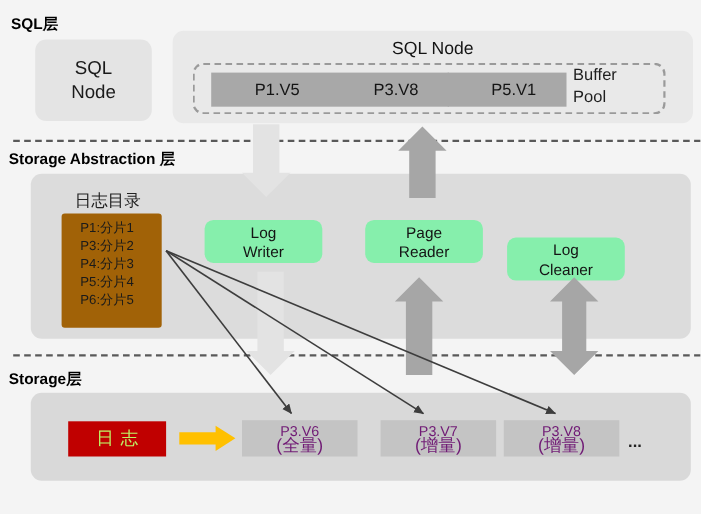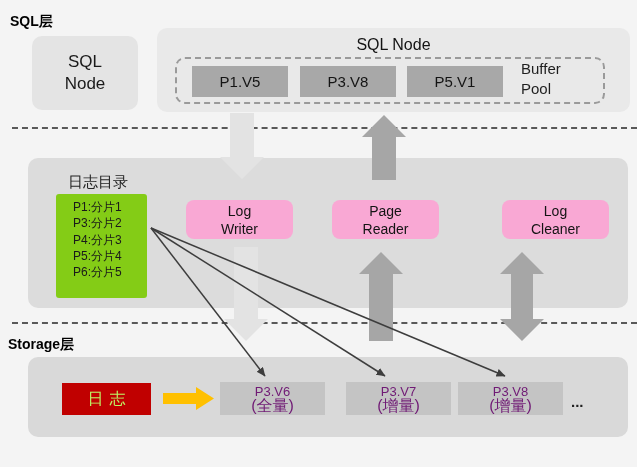--- a/index.html
+++ b/index.html
@@ -16,42 +16,42 @@
     font-size:17px;line-height:22px;color:#1a1a1a;
   }
   .sql-node-small span{display:block;width:58px;}
   .sql-node-big{left:157px;top:28px;width:473px;height:84px;background:#e9e9e9;border-radius:10px;}
   .sql-node-title{left:0;top:8px;width:100%;text-align:center;font-size:16px;color:#141414;}
   .buffer-dashed{
     left:18px;top:29px;width:430px;height:47px;border:2px dashed #9a9a9a;border-radius:10px;box-sizing:border-box;
   }
   .page-chip{
     top:38px;width:96px;height:31px;background:#a8a8a8;display:flex;align-items:center;justify-content:center;
-    font-size:15px;color:#141414;
+    font-size:15px;color:#141414;padding-left:12px;
   }
   .chip1{left:35px;} .chip2{left:143px;} .chip3{left:250px;}
   .buffer-label{left:364px;top:31px;width:62px;font-size:15px;line-height:20px;color:#1f1f1f;}
   
   .sep{left:12px;width:625px;border-top:2px dashed #595959;height:0;}
   .sep1{top:127px;} .sep2{top:322px;}
   
   .mid-box{left:28px;top:158px;width:600px;height:150px;background:#dcdcdc;border-radius:10px;}
   .logdir-title{left:40px;top:15px;font-size:15px;color:#222;}
   .logdir-box{
-    left:28px;top:36px;width:91px;height:104px;background:#84cc16;border-radius:3px;
+    left:28px;top:36px;width:91px;height:104px;background:#a16207;border-radius:3px;
     box-sizing:border-box;padding:5px 0 0 17px;
   }
   .logdir-entry{font-size:12px;line-height:16.3px;color:#1a1a1a;white-space:nowrap;}
   .worker{
-    top:42px;width:107px;height:39px;background:#f9a8d4;border-radius:8px;
+    top:42px;width:107px;height:39px;background:#86efac;border-radius:8px;
     display:flex;align-items:center;justify-content:center;text-align:center;
     font-size:14px;line-height:18px;color:#141414;
   }
   .worker span{display:block;width:60px;}
-  .w1{left:158px;} .w2{left:304px;} .w3{left:474px;}
+  .w1{left:158px;} .w2{left:304px;} .w3{left:433px;margin-top:16px;}
   
   .bot-box{left:28px;top:357px;width:600px;height:80px;background:#d9d9d9;border-radius:10px;}
   .log-red{
     left:34px;top:26px;width:89px;height:32px;background:#c00000;color:#bef264;
     display:flex;align-items:center;justify-content:center;font-size:16px;letter-spacing:6px;text-indent:6px;
   }
   .pv{
     top:25px;width:105px;height:33px;background:#c4c4c4;display:flex;flex-direction:column;
     align-items:center;justify-content:center;text-align:center;color:#701a75;
   }
@@ -61,20 +61,21 @@
   .ellipsis{left:543px;top:36px;font-size:15px;font-weight:700;color:#222;}
   
   .overlay{left:0;top:0;width:637px;height:467px;z-index:5;pointer-events:none;}
 </style>
 </head>
 <body>
 
 <div class="canvas">
 
   <div class="abs heading" style="left:10px;top:13px;">SQL层</div>
+  <div class="abs heading" style="left:8px;top:136px;">Storage Abstraction 层</div>
   <div class="abs heading" style="left:8px;top:336px;">Storage层</div>
 
   <div class="abs sql-node-small">
     <span>SQL Node</span>
   </div>
 
   <div class="abs sql-node-big">
     <div class="abs sql-node-title">SQL Node</div>
     <div class="abs buffer-dashed"></div>
     <div class="abs page-chip chip1">P1.V5</div>

